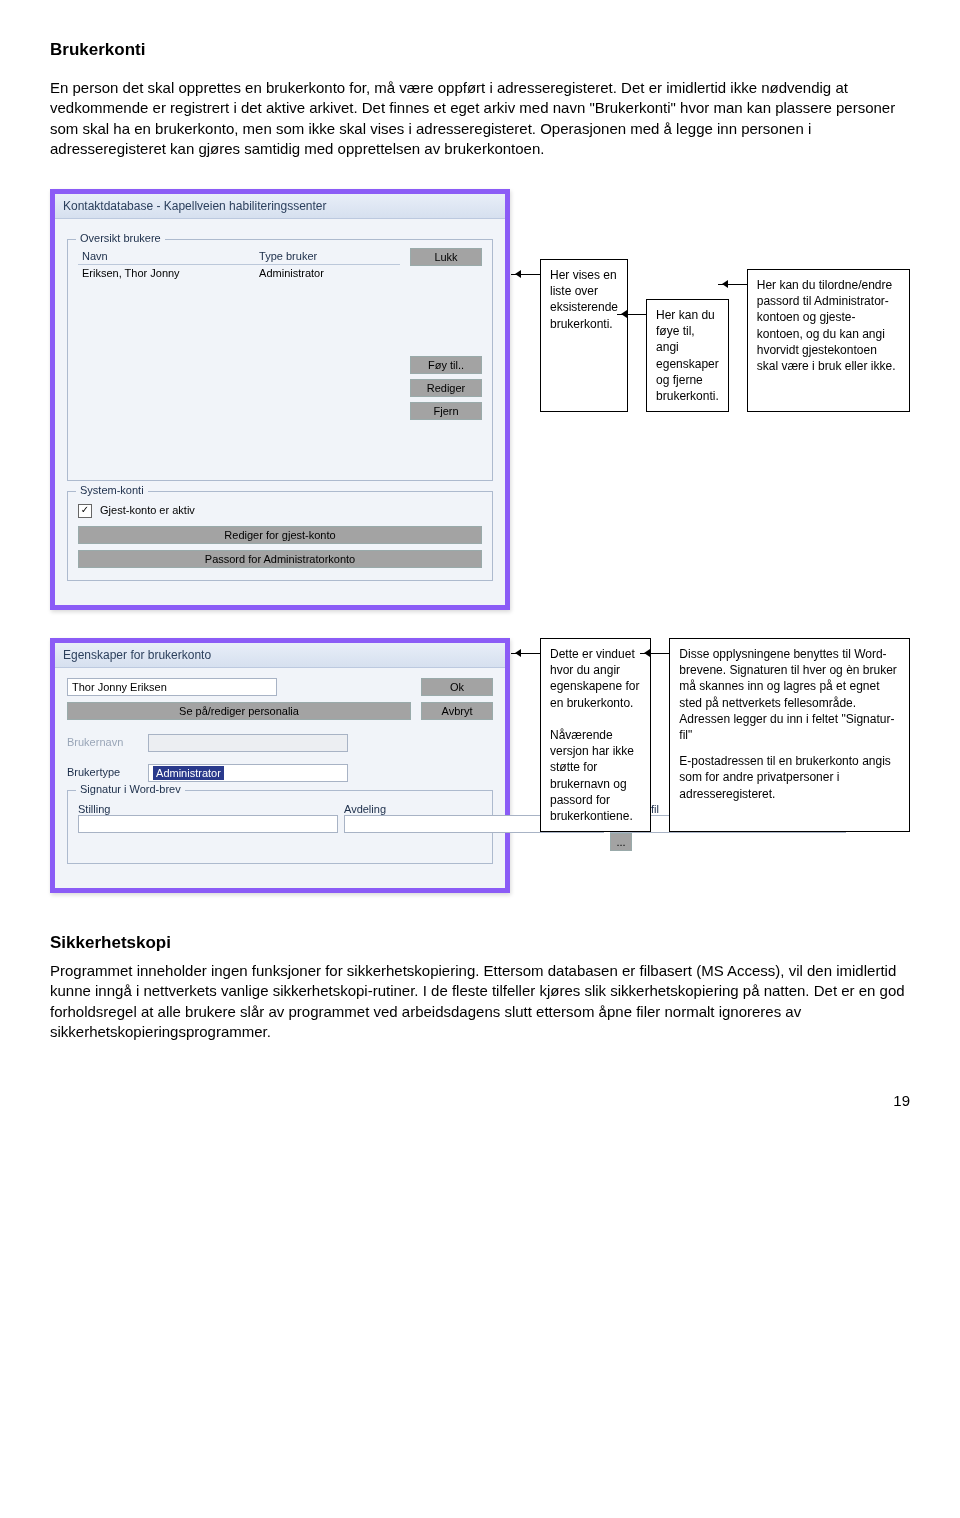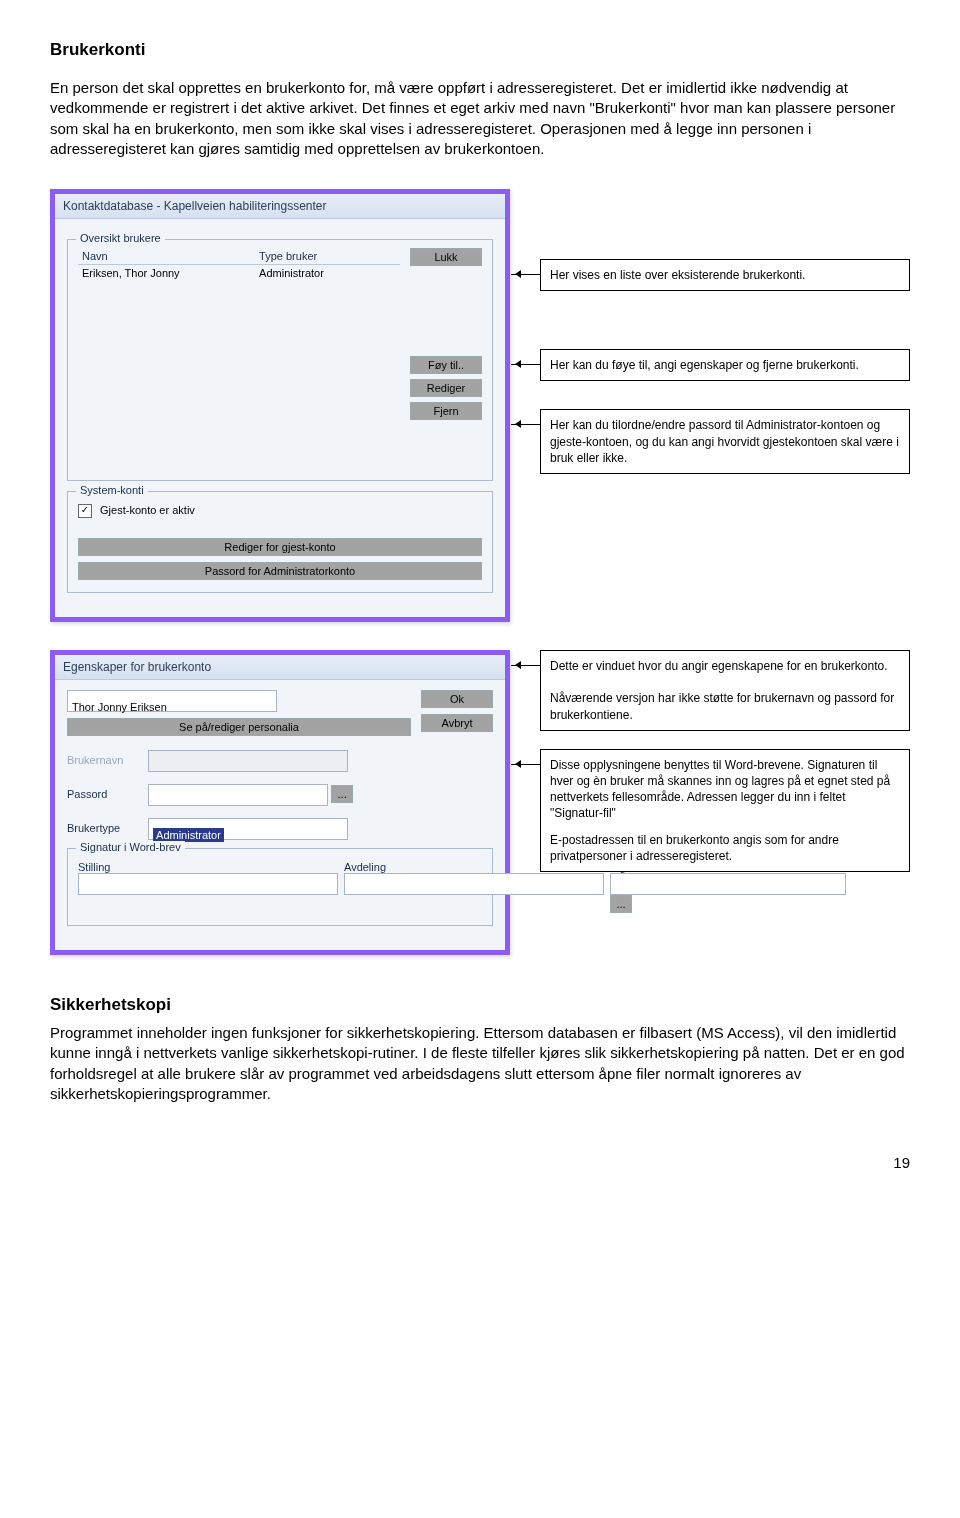--- a/index.html
+++ b/index.html
@@ -76,21 +76,21 @@
   .btn.wide {
     min-width: 170px;
     text-align: center;
   }
   .input {
     border: 1px solid #a8b3c5;
     background: #fff;
     height: 18px;
     display: inline-block;
     box-sizing: border-box;
-    padding: 10px 4px;
+    padding: 2px 4px;
     vertical-align: middle;
   }
   .input.disabled {
     background: #eceef2;
   }
   .input.sel {
     background: #fff;
     color: #fff;
   }
   .input.sel span {
@@ -113,21 +113,21 @@
   
   .row {
     display:flex;
     align-items:flex-start;
     gap: 30px;
     margin-bottom: 28px;
     position: relative;
   }
   .anns {
     display:flex;
-    flex-direction:column;
+    flex-direction:row;
     gap:18px;
     flex:1;
   }
   .ann {
     border: 1px solid #000;
     padding: 7px 9px;
     font-size: 12px;
     line-height: 1.35;
     background: #fff;
     position: relative;
@@ -210,21 +210,21 @@
             <div style="height:80px;"></div>
             <span class="btn">Føy til..</span>
             <span class="btn">Rediger</span>
             <span class="btn">Fjern</span>
           </div>
         </div>
       </div>
 
       <div class="fieldset">
         <div class="legend">System-konti</div>
-        <div style="margin:4px 0 20px 0;">
+        <div style="margin:4px 0 8px 0;">
           <span class="check">✓</span>
           <span>Gjest-konto er aktiv</span>
         </div>
         <div style="display:flex;flex-direction:column;gap:6px;">
           <span class="btn wide">Rediger for gjest-konto</span>
           <span class="btn wide">Passord for Administratorkonto</span>
         </div>
       </div>
     </div>
   </div>
@@ -250,25 +250,20 @@
           <span class="btn">Avbryt</span>
         </div>
       </div>
 
       <div style="margin-top:14px;display:flex;flex-direction:column;gap:12px;">
         <div>
           <span class="smlabel" style="color:#9aa6b8;">Brukernavn</span>
           <span class="input disabled" style="width:200px;"></span>
         </div>
         <div>
-          <span class="smlabel">Passord</span>
-          <span class="input" style="width:180px;"></span>
-          <span class="btn" style="min-width:22px;">...</span>
-        </div>
-        <div>
           <span class="smlabel">Brukertype</span>
           <span class="input sel" style="width:200px;"><span>Administrator</span></span>
         </div>
       </div>
 
       <div class="fieldset" style="margin-top:8px;">
         <div class="legend">Signatur i Word-brev</div>
         <div style="display:flex;flex-direction:row;gap:6px;margin-top:4px;">
           <div>
             <span class="smlabel">Stilling</span>

